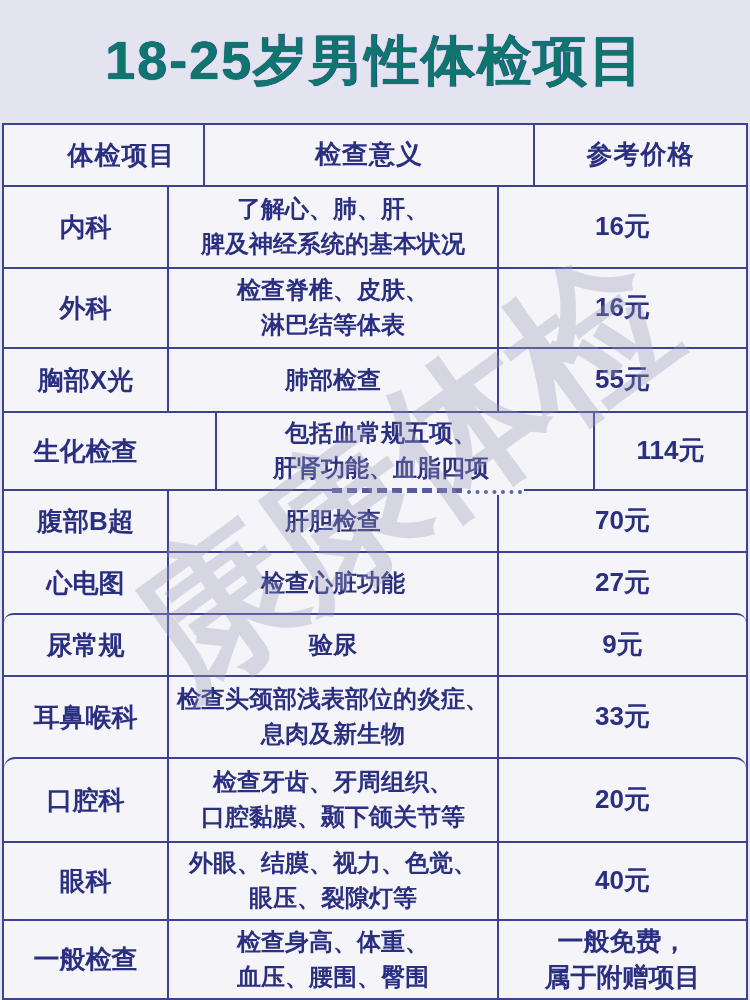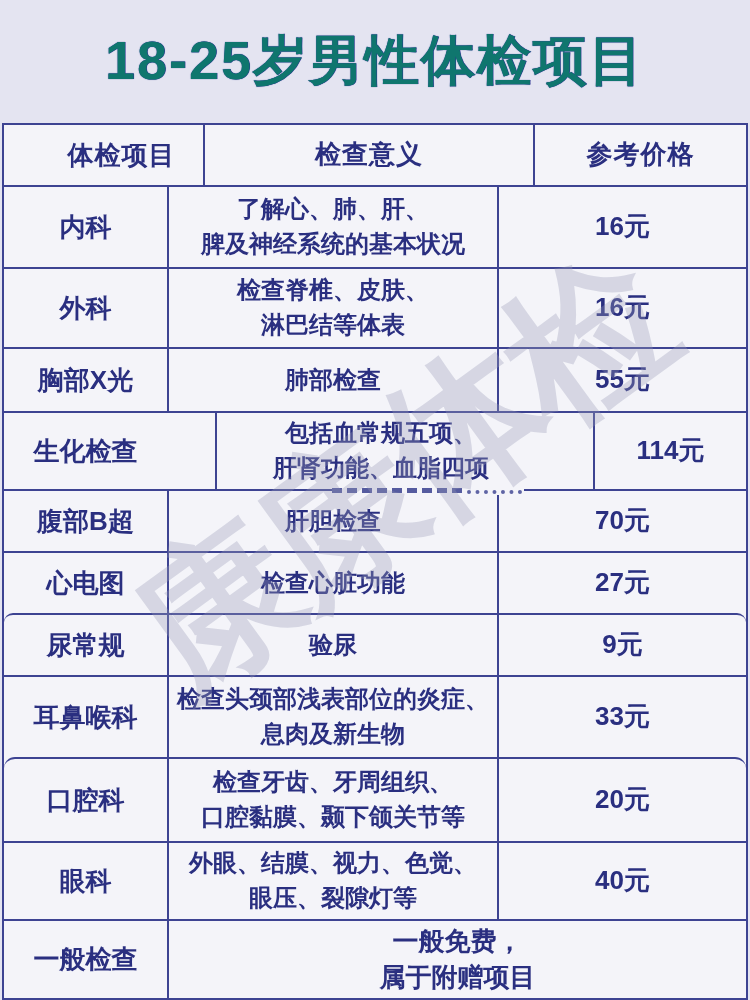--- a/index.html
+++ b/index.html
@@ -202,20 +202,24 @@
           <div>眼压、裂隙灯等</div>
         </div>
         <div class="tcell c3">
           <div>40元</div>
         </div>
       </div>
       <div class="trow">
         <div class="tcell c1">
           <div>一般检查</div>
         </div>
+        <div class="tcell c2">
+          <div>检查身高、体重、</div>
+          <div>血压、腰围、臀围</div>
+        </div>
         <div class="tcell c3">
           <div>一般免费，</div>
           <div>属于附赠项目</div>
         </div>
       </div>
     </div>
 
   <div class="border-artifact">
     <div class="dashes"></div>
     <div class="dots"></div>

